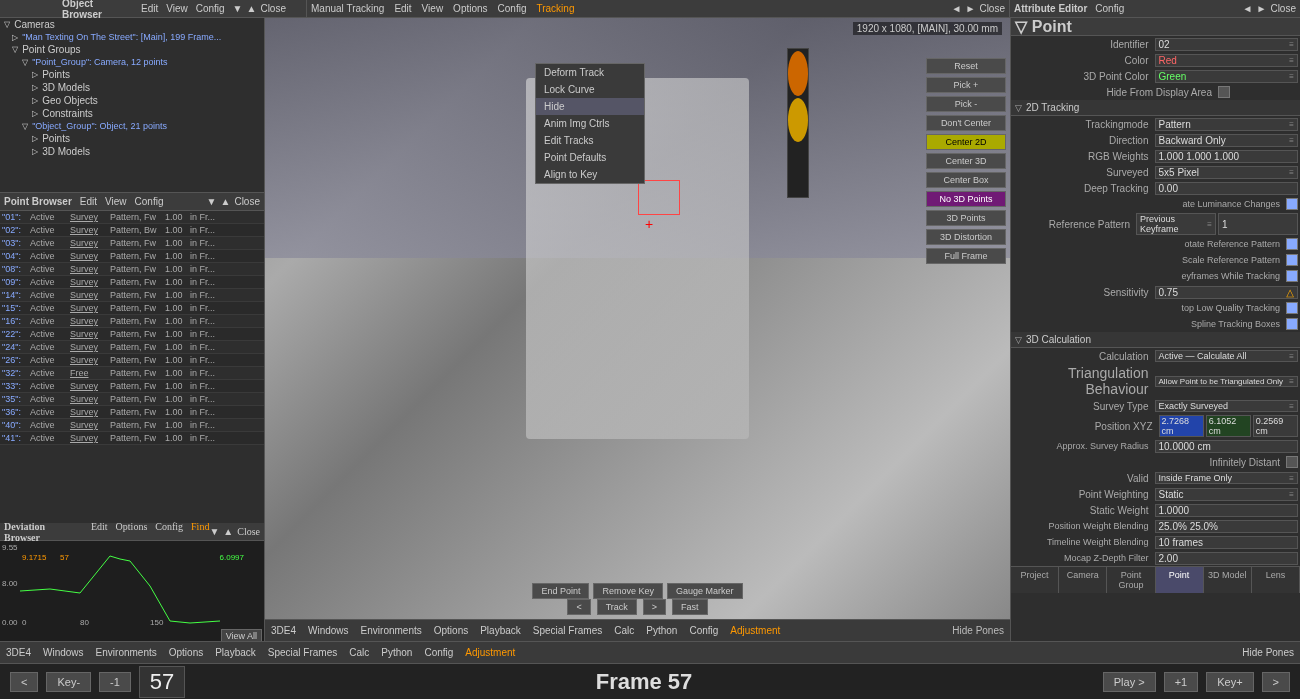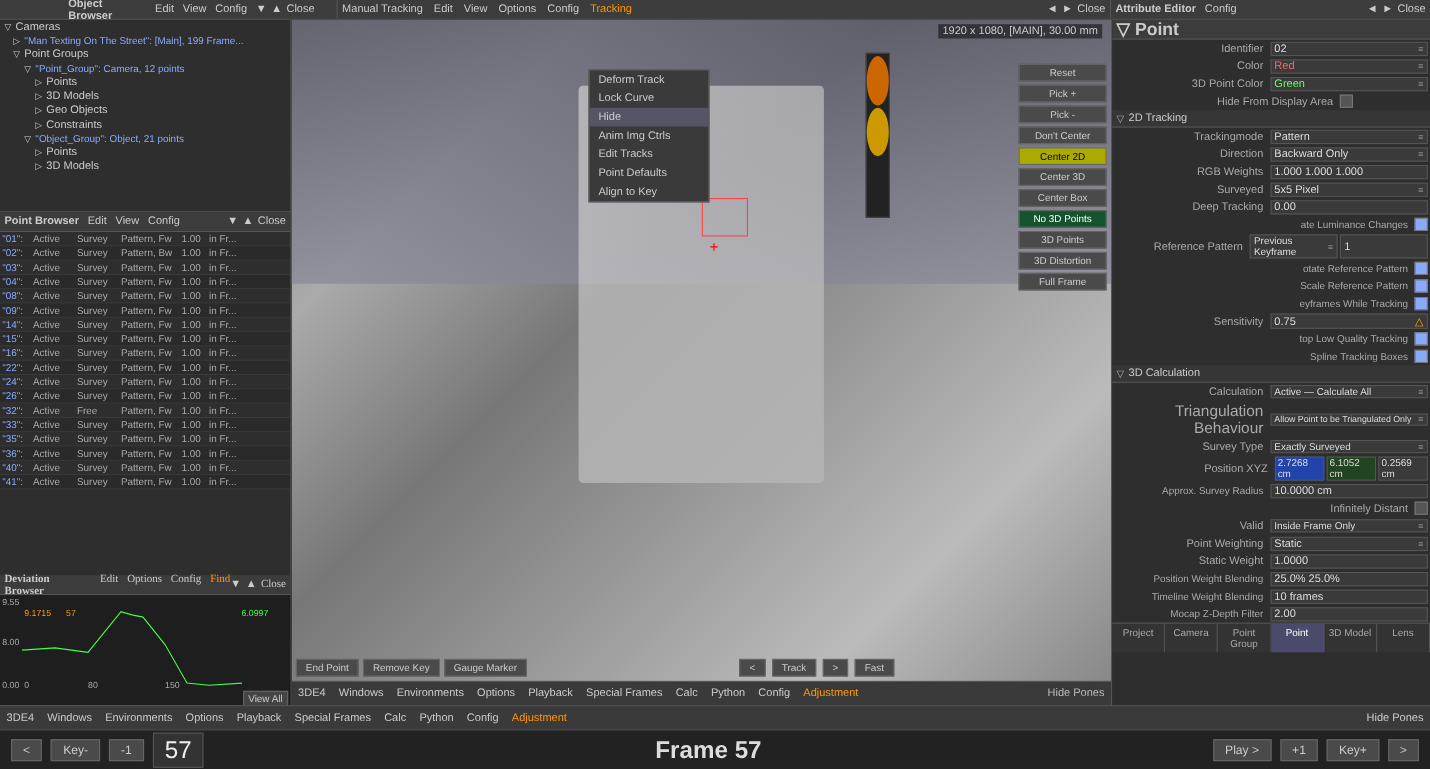--- a/index.html
+++ b/index.html
@@ -25,37 +25,37 @@
 
     
     .point-browser { flex: 1; overflow: hidden; display: flex; flex-direction: column; }
     .pb-table { overflow-y: auto; flex: 1; }
     .pb-row { display: flex; font-size: 9px; padding: 1px 2px; color: #bbb; white-space: nowrap; border-bottom: 1px solid #3a3a3a; }
     .pb-row:nth-child(even) { background: #2a2a2a; }
     .pb-row:nth-child(odd) { background: #2e2e2e; }
     .pb-cell { overflow: hidden; }
     .pb-c1 { width: 28px; color: #88aaff; }
     .pb-c2 { width: 40px; color: #aaa; }
-    .pb-c3 { width: 40px; color: #aaa; }
+    .pb-c3 { width: 40px; color: #aaa; text-decoration: underline; }
     .pb-c4 { width: 55px; color: #aaa; }
     .pb-c5 { width: 25px; color: #aaa; }
     .pb-c6 { width: 30px; color: #aaa; overflow: hidden; text-overflow: ellipsis; }
 
     
     .center-panel { flex: 1; display: flex; flex-direction: column; position: relative; }
     .viewport { flex: 1; background: #1a1a1a; position: relative; overflow: hidden; }
     .viewport-info { position: absolute; top: 4px; right: 8px; color: #ccc; font-size: 10px; }
     .context-menu { position: absolute; background: #3a3a3a; border: 1px solid #666; z-index: 10; width: 110px; top: 45px; left: 270px; }
     .ctx-item { padding: 3px 8px; font-size: 10px; color: #ccc; cursor: pointer; }
     .ctx-item.highlighted { background: #555566; }
     .right-buttons { position: absolute; right: 4px; top: 40px; display: flex; flex-direction: column; gap: 3px; }
     .rb-btn { background: #4a4a4a; border: 1px solid #666; color: #ccc; font-size: 9px; padding: 2px 6px; text-align: center; cursor: pointer; width: 80px; }
     .rb-btn.active-btn { background: #aaaa00; color: #000; }
-    .rb-btn.orange { background: #14532d; color: #fff; }
-    .bottom-controls { position: absolute; bottom: 4px; left: 0; right: 0; display: flex; align-items: center; justify-content: space-between; padding: 0 4px; }
+    .rb-btn.orange { background: #701a75; color: #fff; }
+    .bottom-controls { position: absolute; bottom: 4px; left: 0; right: 0; display: flex; align-items: center; justify-content: space-between; padding: 0 4px; flex-direction: column; }
     .bc-left { display: flex; gap: 4px; align-items: center; }
     .bc-center { display: flex; gap: 6px; align-items: center; }
     .bc-right { display: flex; gap: 4px; align-items: center; }
     .bc-btn { background: #4a4a4a; border: 1px solid #666; color: #ccc; font-size: 9px; padding: 2px 8px; cursor: pointer; }
 
     
     .right-panel { width: 290px; background: #2e2e2e; border-left: 1px solid #555; display: flex; flex-direction: column; overflow-y: auto; }
     .rp-header { height: 18px; background: #3c3c3c; border-bottom: 1px solid #555; display: flex; align-items: center; justify-content: space-between; padding: 0 4px; }
     .rp-header span { font-size: 16px; color: #ccc; cursor: pointer; }
     .rp-row { display: flex; align-items: center; justify-content: space-between; padding: 1px 2px; min-height: 16px; }

